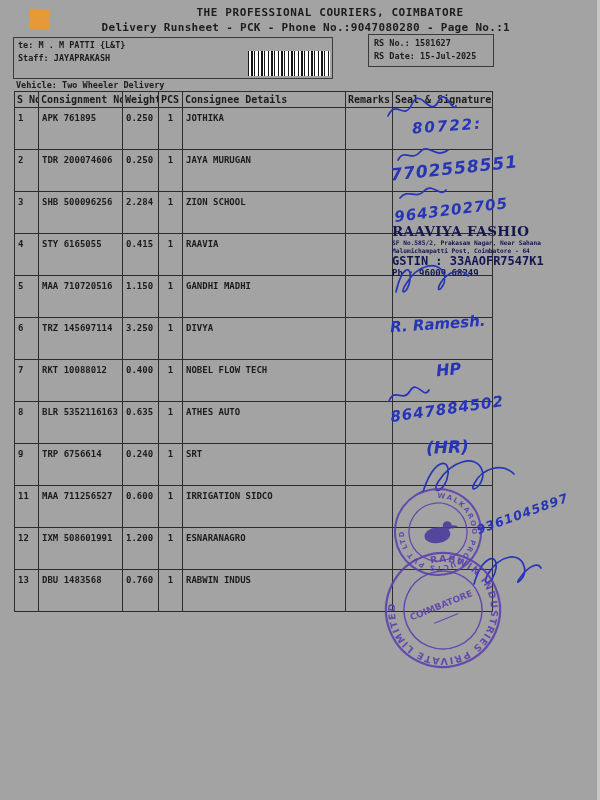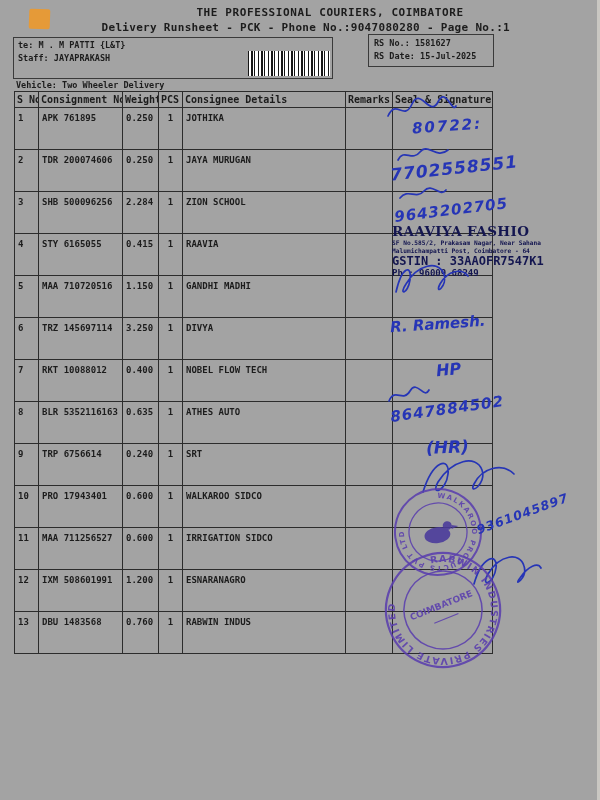--- a/index.html
+++ b/index.html
@@ -151,29 +151,20 @@
       <tr>
           <td>9</td>
           <td>TRP 6756614</td>
           <td>0.240</td>
           <td class="c">1</td>
           <td>SRT</td>
           <td></td>
           <td></td>
         </tr>
       <tr>
-          <td>10</td>
-          <td>PRO 17943401</td>
-          <td>0.600</td>
-          <td class="c">1</td>
-          <td>WALKAROO SIDCO</td>
-          <td></td>
-          <td></td>
-        </tr>
-      <tr>
           <td>11</td>
           <td>MAA 711256527</td>
           <td>0.600</td>
           <td class="c">1</td>
           <td>IRRIGATION SIDCO</td>
           <td></td>
           <td></td>
         </tr>
       <tr>
           <td>12</td>

